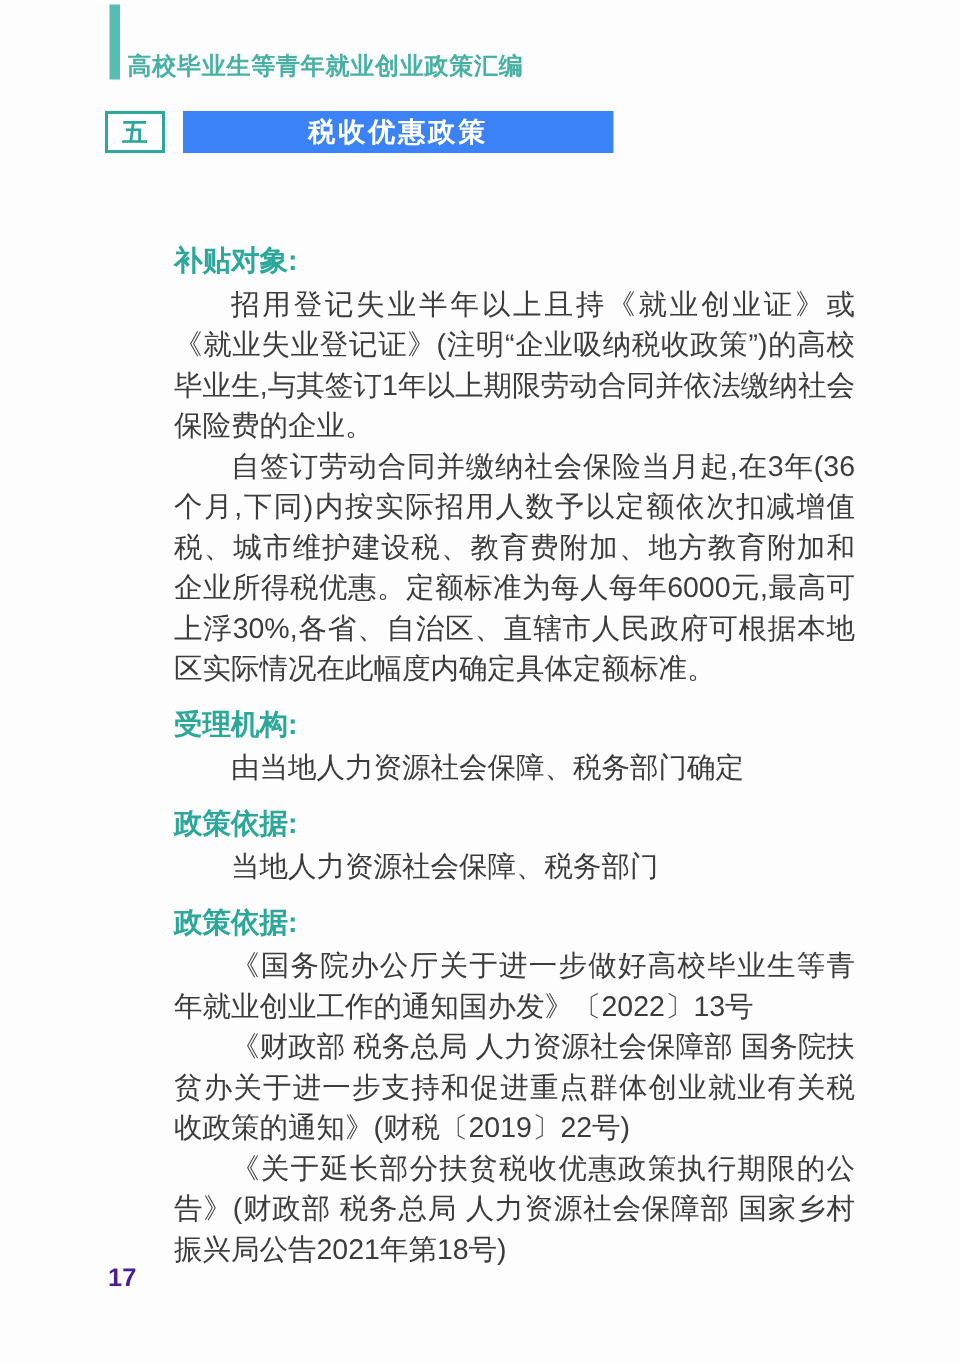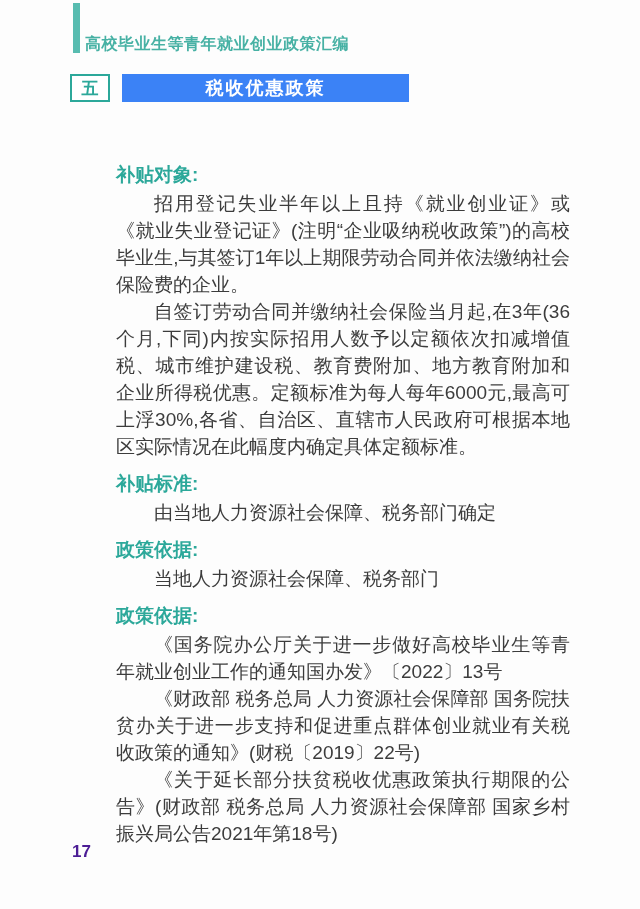--- a/index.html
+++ b/index.html
@@ -117,21 +117,21 @@
     <div class="sec-banner">税收优惠政策</div>
   </div>
 
   <div class="content">
 
     <h2>补贴对象:</h2>
     <p>招用登记失业半年以上且持《就业创业证》或《就业失业登记证》(注明“企业吸纳税收政策”)的高校毕业生,与其签订1年以上期限劳动合同并依法缴纳社会保险费的企业。</p>
 
     <p>自签订劳动合同并缴纳社会保险当月起,在3年(36个月,下同)内按实际招用人数予以定额依次扣减增值税、城市维护建设税、教育费附加、地方教育附加和企业所得税优惠。定额标准为每人每年6000元,最高可上浮30%,各省、自治区、直辖市人民政府可根据本地区实际情况在此幅度内确定具体定额标准。</p>
 
-    <h2>补贴标准:</h2>
+    <h2>受理机构:</h2>
     <p>由当地人力资源社会保障、税务部门确定</p>
 
     <h2>政策依据:</h2>
     <p>当地人力资源社会保障、税务部门</p>
 
     <h2>政策依据:</h2>
     <p>《国务院办公厅关于进一步做好高校毕业生等青年就业创业工作的通知国办发》〔2022〕13号</p>
     <p>《财政部 税务总局 人力资源社会保障部 国务院扶贫办关于进一步支持和促进重点群体创业就业有关税收政策的通知》(财税〔2019〕22号)</p>
     <p>《关于延长部分扶贫税收优惠政策执行期限的公告》(财政部 税务总局 人力资源社会保障部 国家乡村振兴局公告2021年第18号)</p>
 

